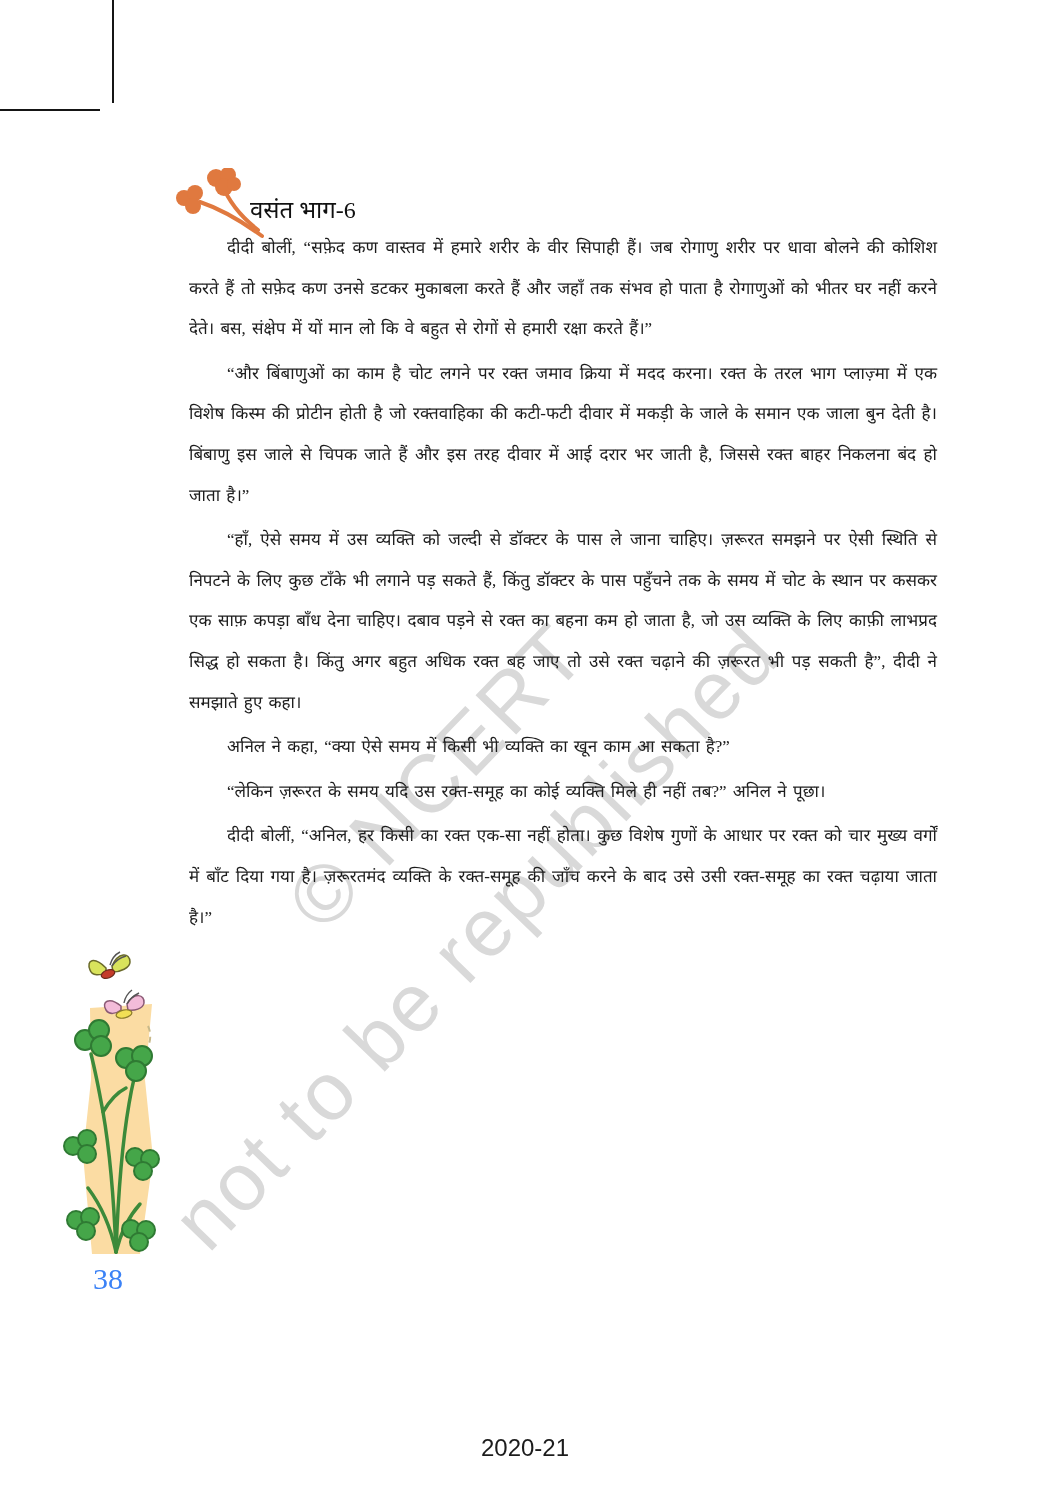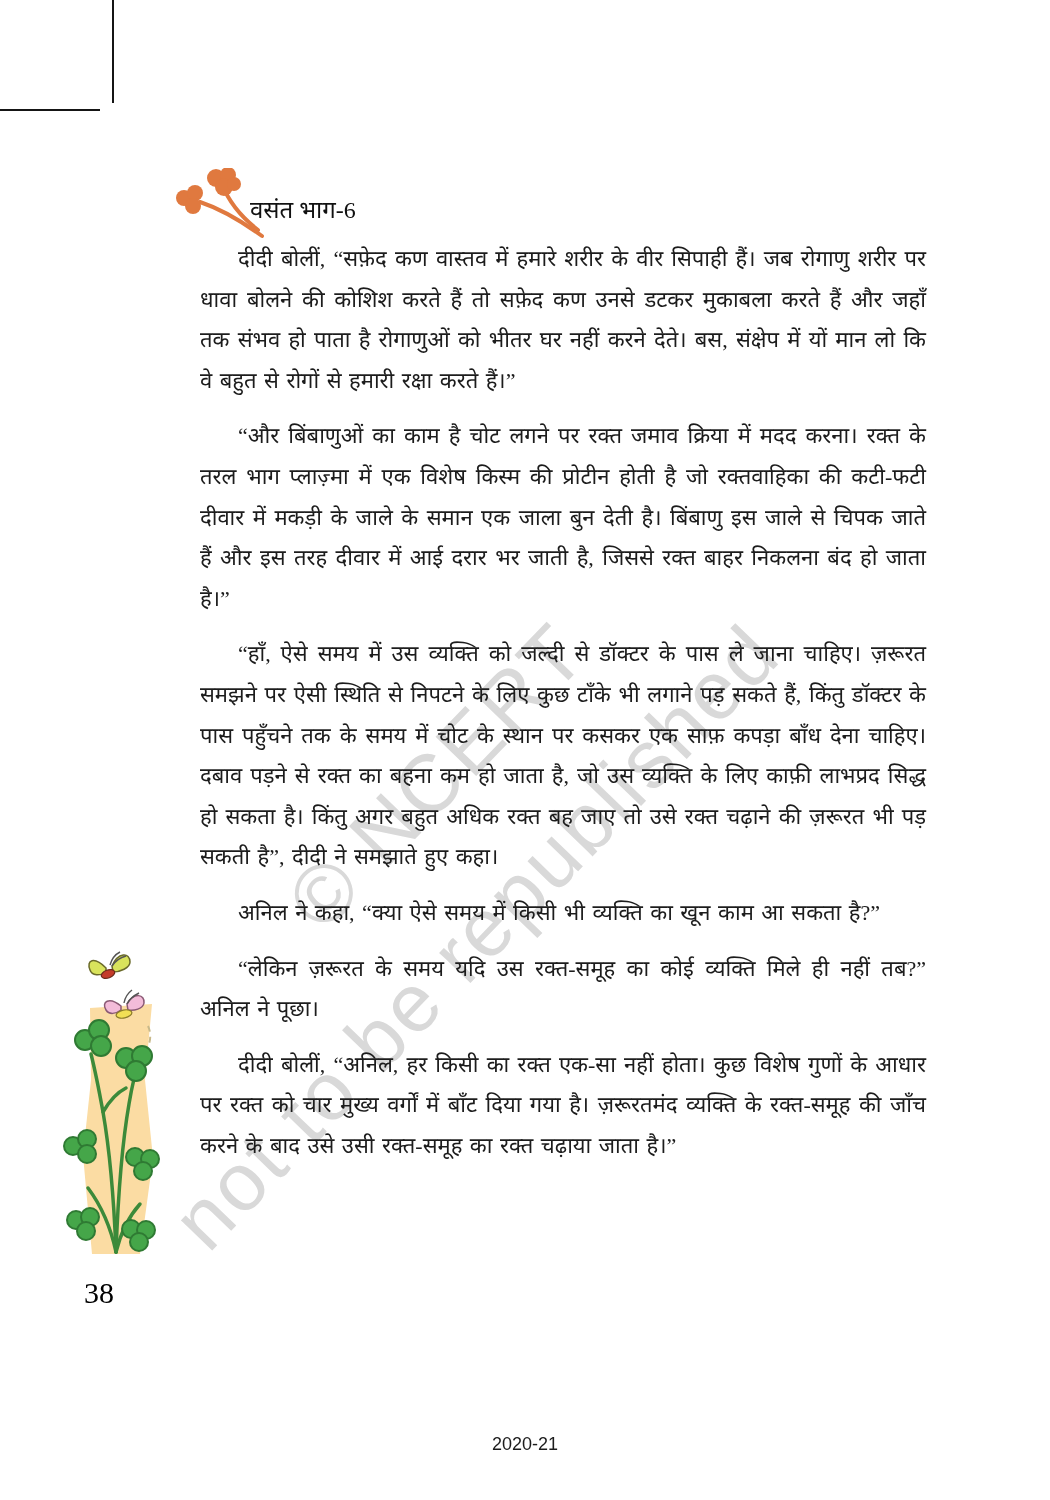--- a/index.html
+++ b/index.html
@@ -41,41 +41,41 @@
     font-size: 24px; white-space: nowrap; color: #111;
   }
 
   
   .content {
     position: absolute;
     left: 185px; top: 224px; width: 756px;
     z-index: 2;
   }
   .content p {
-    margin: 15px;
+    margin: 4px;
     text-indent: 38px;
     text-align: justify;
-    font-size: 22px;
+    font-size: 17px;
     line-height: 40.6px;
     word-spacing: 2px;
   }
 
   
   .side-art { position: absolute; left: 58px; top: 940px; z-index: 2; }
   .page-number {
     position: absolute; left: 84px; top: 1262px; width: 48px;
-    font-size: 30px; color: #000000; z-index: 3; margin-top: 14px;
+    text-align: center; font-size: 30px; color: #3b82f6; z-index: 3;
   }
 
   
   .footer {
     position: absolute; left: 0; top: 1434px; width: 1050px;
     text-align: center;
     font-family: "Liberation Sans", "DejaVu Sans", sans-serif;
-    font-size: 18px; color: #1c1c1c; z-index: 3;
+    font-size: 24px; color: #1c1c1c; z-index: 3;
   }
 </style>
 </head>
 <body>
 
 <div class="page">
 
   <div class="cropmark-v"></div>
   <div class="cropmark-h"></div>
 

